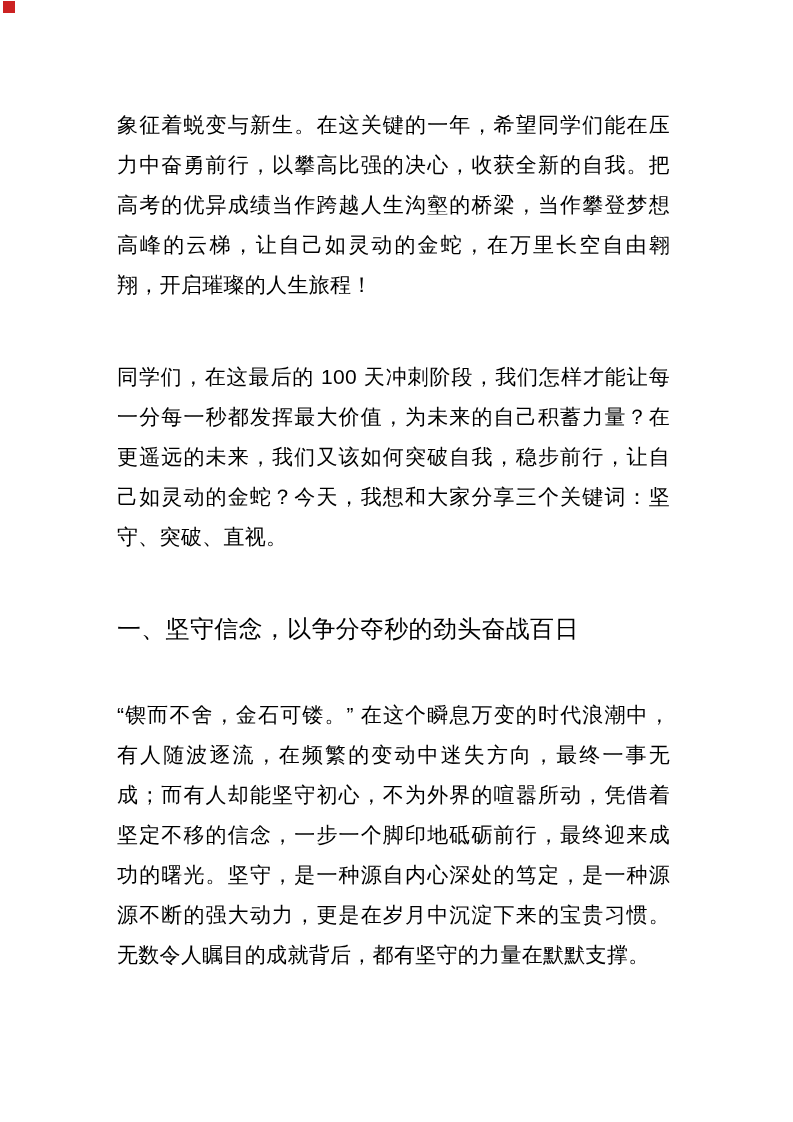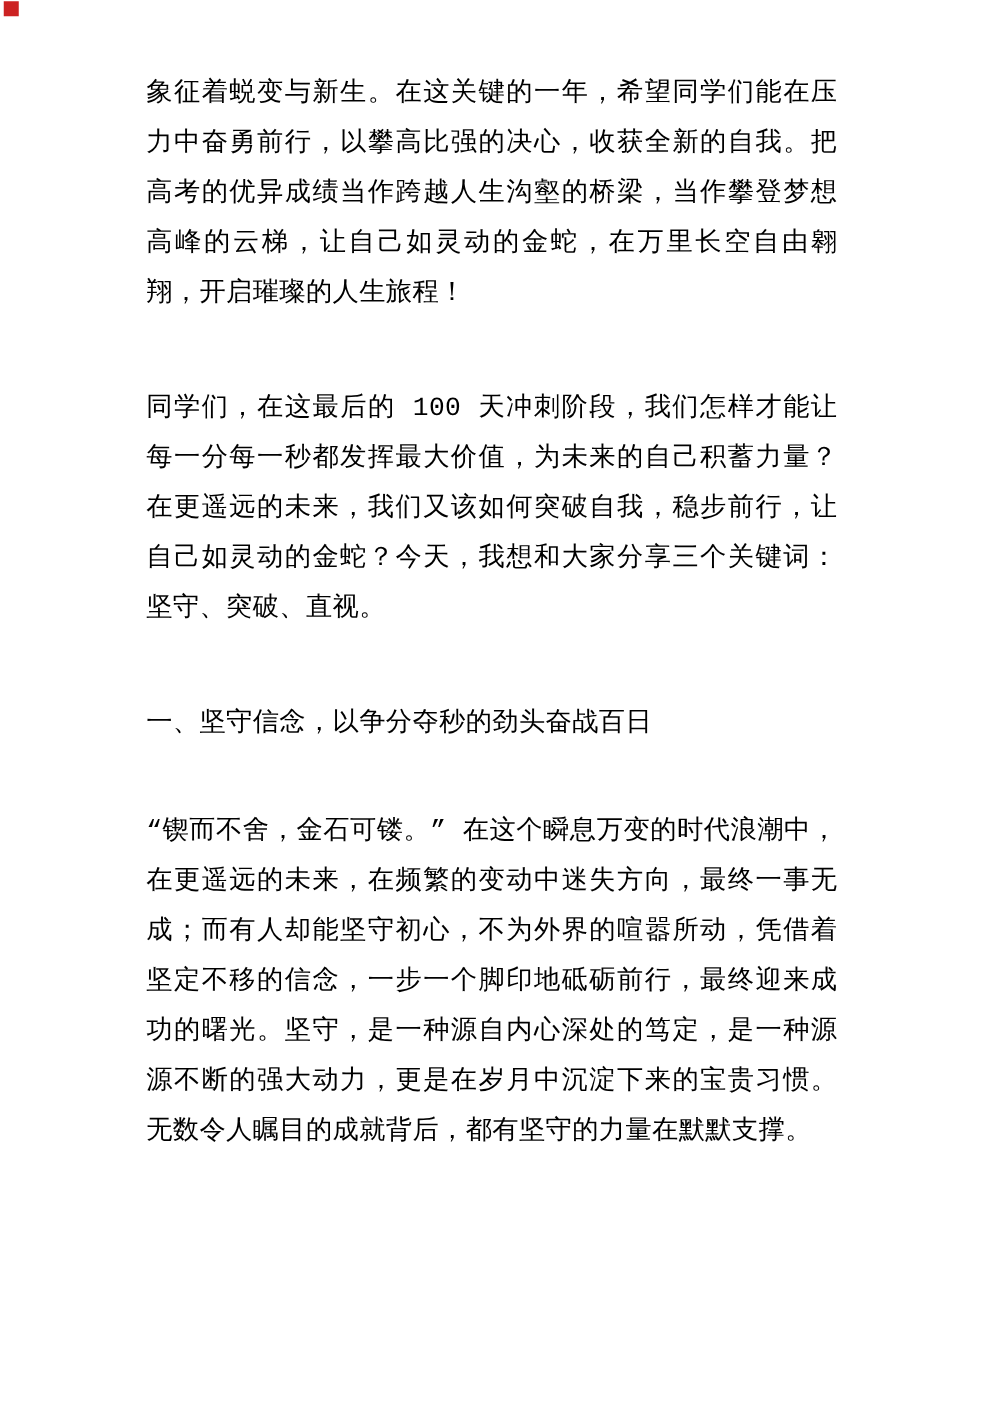--- a/index.html
+++ b/index.html
@@ -26,46 +26,45 @@
     width: 12px;
     height: 12px;
     background: var(--marker);
   }
   .doc-content {
     position: absolute;
     top: 0;
     left: 0;
     box-sizing: border-box;
     width: 793px;
-    padding: 56px 123px 0 117px;
+    padding: 105px 123px 0 117px;
     color: var(--text);
     font-size: 21px;
     line-height: 40px;
     letter-spacing: 0.3px;
     text-align: justify;
     text-justify: inter-ideograph;
-    font-family: Liberation Mono, monospace;
   }
   .doc-content p.body-paragraph {
     margin: 0 0 52px 0;
   }
   .doc-content h2.section-heading {
-    font-size: 21px;
+    font-size: 24px;
     font-weight: normal;
     line-height: 40px;
     margin: 0 0 46px 0;
     text-align: left;
   }
 </style>
 </head>
 <body>
 
 <div class="corner-marker"></div>
 
 <div class="doc-content">
   <p class="body-paragraph">象征着蜕变与新生。在这关键的一年，希望同学们能在压力中奋勇前行，以攀高比强的决心，收获全新的自我。把高考的优异成绩当作跨越人生沟壑的桥梁，当作攀登梦想高峰的云梯，让自己如灵动的金蛇，在万里长空自由翱翔，开启璀璨的人生旅程！</p>
 
   <p class="body-paragraph">同学们，在这最后的 100 天冲刺阶段，我们怎样才能让每一分每一秒都发挥最大价值，为未来的自己积蓄力量？在更遥远的未来，我们又该如何突破自我，稳步前行，让自己如灵动的金蛇？今天，我想和大家分享三个关键词：坚守、突破、直视。</p>
 
   <h2 class="section-heading">一、坚守信念，以争分夺秒的劲头奋战百日</h2>
 
-  <p class="body-paragraph">“锲而不舍，金石可镂。” 在这个瞬息万变的时代浪潮中，在更遥远的未来，在频繁的变动中迷失方向，最终一事无成；而有人却能坚守初心，不为外界的喧嚣所动，凭借着坚定不移的信念，一步一个脚印地砥砺前行，最终迎来成功的曙光。坚守，是一种源自内心深处的笃定，是一种源源不断的强大动力，更是在岁月中沉淀下来的宝贵习惯。无数令人瞩目的成就背后，都有坚守的力量在默默支撑。</p>
+  <p class="body-paragraph">“锲而不舍，金石可镂。” 在这个瞬息万变的时代浪潮中，有人随波逐流，在频繁的变动中迷失方向，最终一事无成；而有人却能坚守初心，不为外界的喧嚣所动，凭借着坚定不移的信念，一步一个脚印地砥砺前行，最终迎来成功的曙光。坚守，是一种源自内心深处的笃定，是一种源源不断的强大动力，更是在岁月中沉淀下来的宝贵习惯。无数令人瞩目的成就背后，都有坚守的力量在默默支撑。</p>
 </div>
 
 </body></html>

